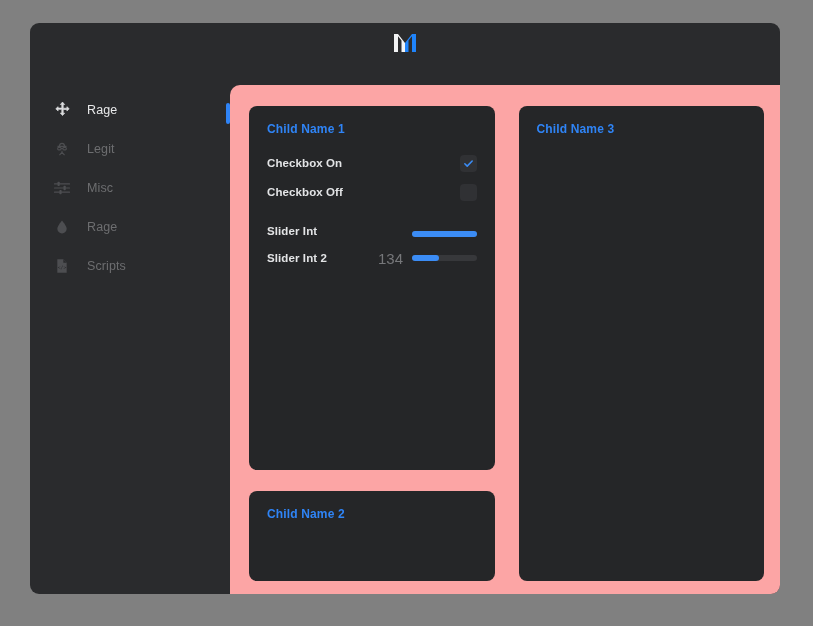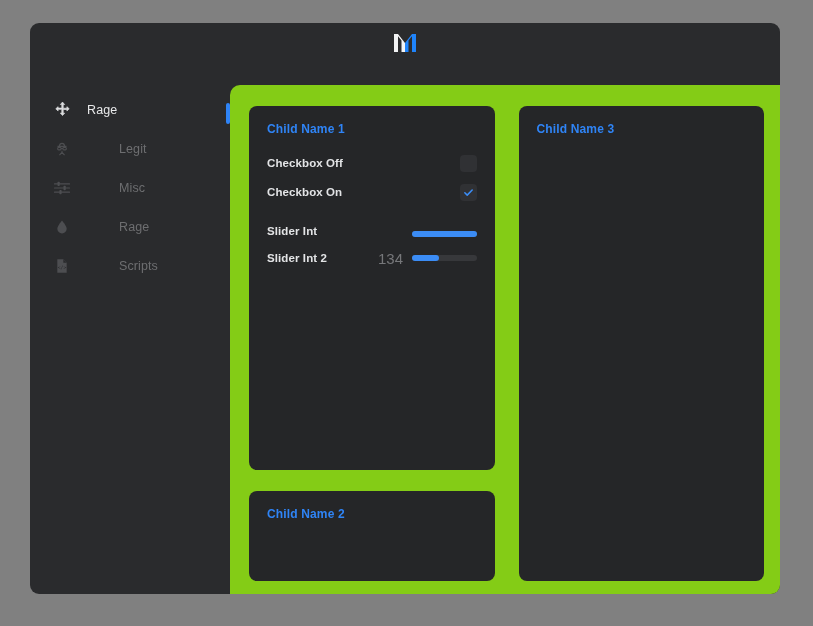--- a/index.html
+++ b/index.html
@@ -51,28 +51,28 @@
   .nav-icon svg{ display:block; }
   .nav-label{
     font-size:12.5px;
     color:#6d6e70;
     letter-spacing:.1px;
   }
   .nav-item.active .nav-label{ color:#e8e9ea; }
   .nav-item.active .nav-icon svg{ fill:#dcdddf; stroke:#dcdddf; }
 
   
-  #nav > .nav-item + .nav-item{ margin-top:0;gap:32px; }
+  #nav > .nav-item + .nav-item{ margin-top:0; }
 
   
   #content{
     position:absolute;
     left:200px; top:62px;
     right:0; bottom:0;
-    background:#84cc16;
+    background:#fca5a5;
     border-top-left-radius:10px;
   }
   #active-indicator{
     position:absolute;
     left:196px; top:80px;
     width:4px; height:21px;
     background:#2f84f6;
     border-radius:2px;
   }
 
@@ -230,37 +230,37 @@
 
   <div id="content">
     <div id="cols">
 
       <div class="col">
 
         <div class="group" id="group-child1">
           <div class="group-title">Child Name 1</div>
 
           <div class="row">
-            <span class="row-label">Checkbox Off</span>
-            <span class="cb-wrap">
-              <span class="checkbox"></span>
-            </span>
-          </div>
-
-          <div class="row">
             <span class="row-label">Checkbox On</span>
             <span class="cb-wrap">
               <span class="checkbox">
                 <svg width="11" height="11" viewBox="0 0 24 24" fill="none" stroke="#3b8cf5" stroke-width="3.4" stroke-linecap="round" stroke-linejoin="round">
                   <path d="M4 12.5l5.2 5.2L20 6.5"></path>
                 </svg>
               </span>
             </span>
           </div>
 
+          <div class="row">
+            <span class="row-label">Checkbox Off</span>
+            <span class="cb-wrap">
+              <span class="checkbox"></span>
+            </span>
+          </div>
+
           <div class="row slider-row" style="margin-top:10px;align-items:flex-end;">
             <span class="row-label">Slider Int</span>
             <span class="slider-value hidden"></span>
             <span class="slider-track">
               <span class="slider-fill" id="fill-1" style="width: 100%;"></span>
             </span>
           </div>
 
           <div class="row slider-row" style="margin-top:8px;">
             <span class="row-label">Slider Int 2</span>

